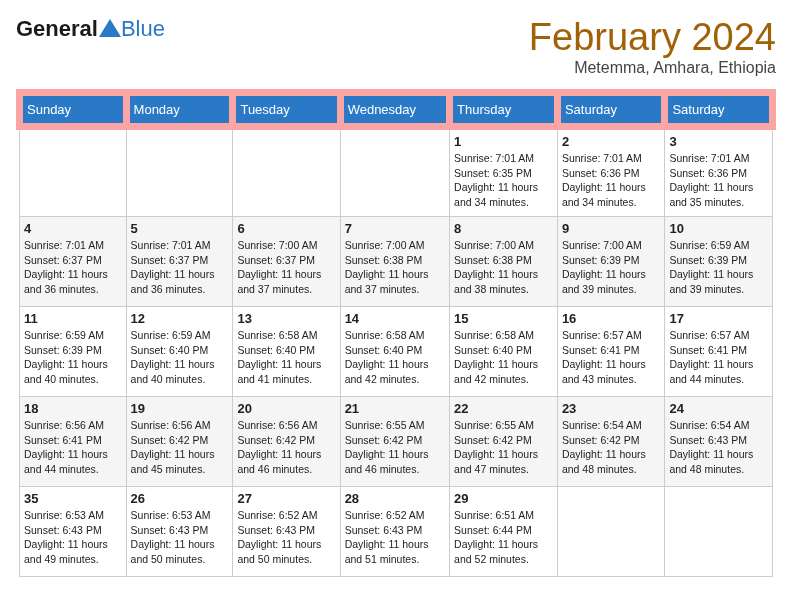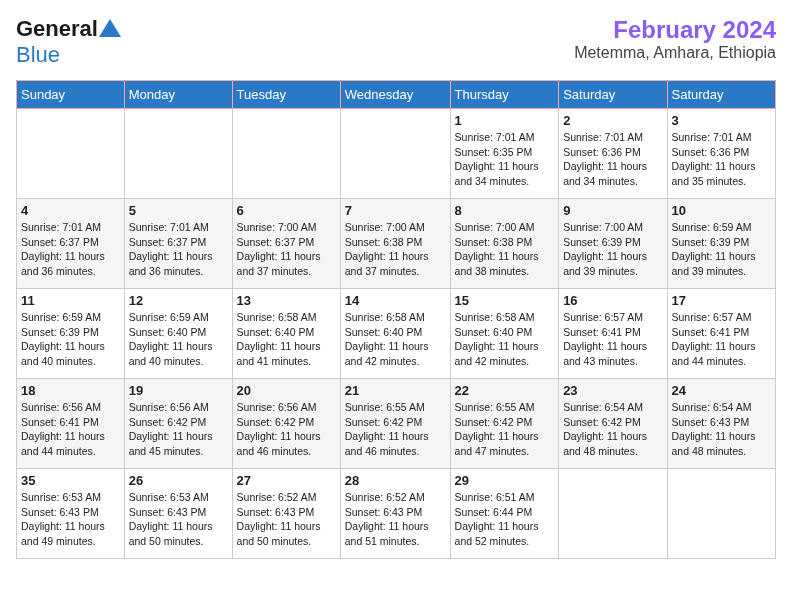--- a/index.html
+++ b/index.html
@@ -11,53 +11,53 @@
       padding: 16px;
     }
     .header {
       display: flex;
       justify-content: space-between;
       align-items: flex-start;
       margin-bottom: 12px;
     }
     .logo {
       display: flex;
-      flex-direction: column;
+      flex-direction: row;
       align-items: flex-start;
       text-align: right;
     }
     .logo-line {
       display: flex;
       align-items: center;
     }
     .title-area {
       text-align: right;
     }
     .main-title {
-      font-size: 24px;
-      font-weight: bold;
-      color: #8b5cf6;
+      font-size: 38px;
+      font-weight: normal;
+      color: #a16207;
     }
     .sub-title {
       font-size: 16px;
       color: #444;
     }
     table {
       width: 100%;
       border-collapse: collapse;
       font-size: 11px;
     }
     thead tr th {
       background-color: #2979c7;
       color: #fff;
       padding: 6px 4px;
       text-align: left;
       font-size: 13px;
       font-weight: normal;
-      border: 1px solid #fca5a5;
+      border: 7px solid #fca5a5;
     }
     tbody tr td {
       border: 1px solid #ccc;
       vertical-align: top;
       padding: 4px 4px;
       min-height: 80px;
       height: 90px;
       width: 113px;
       background: #fff;
     }

